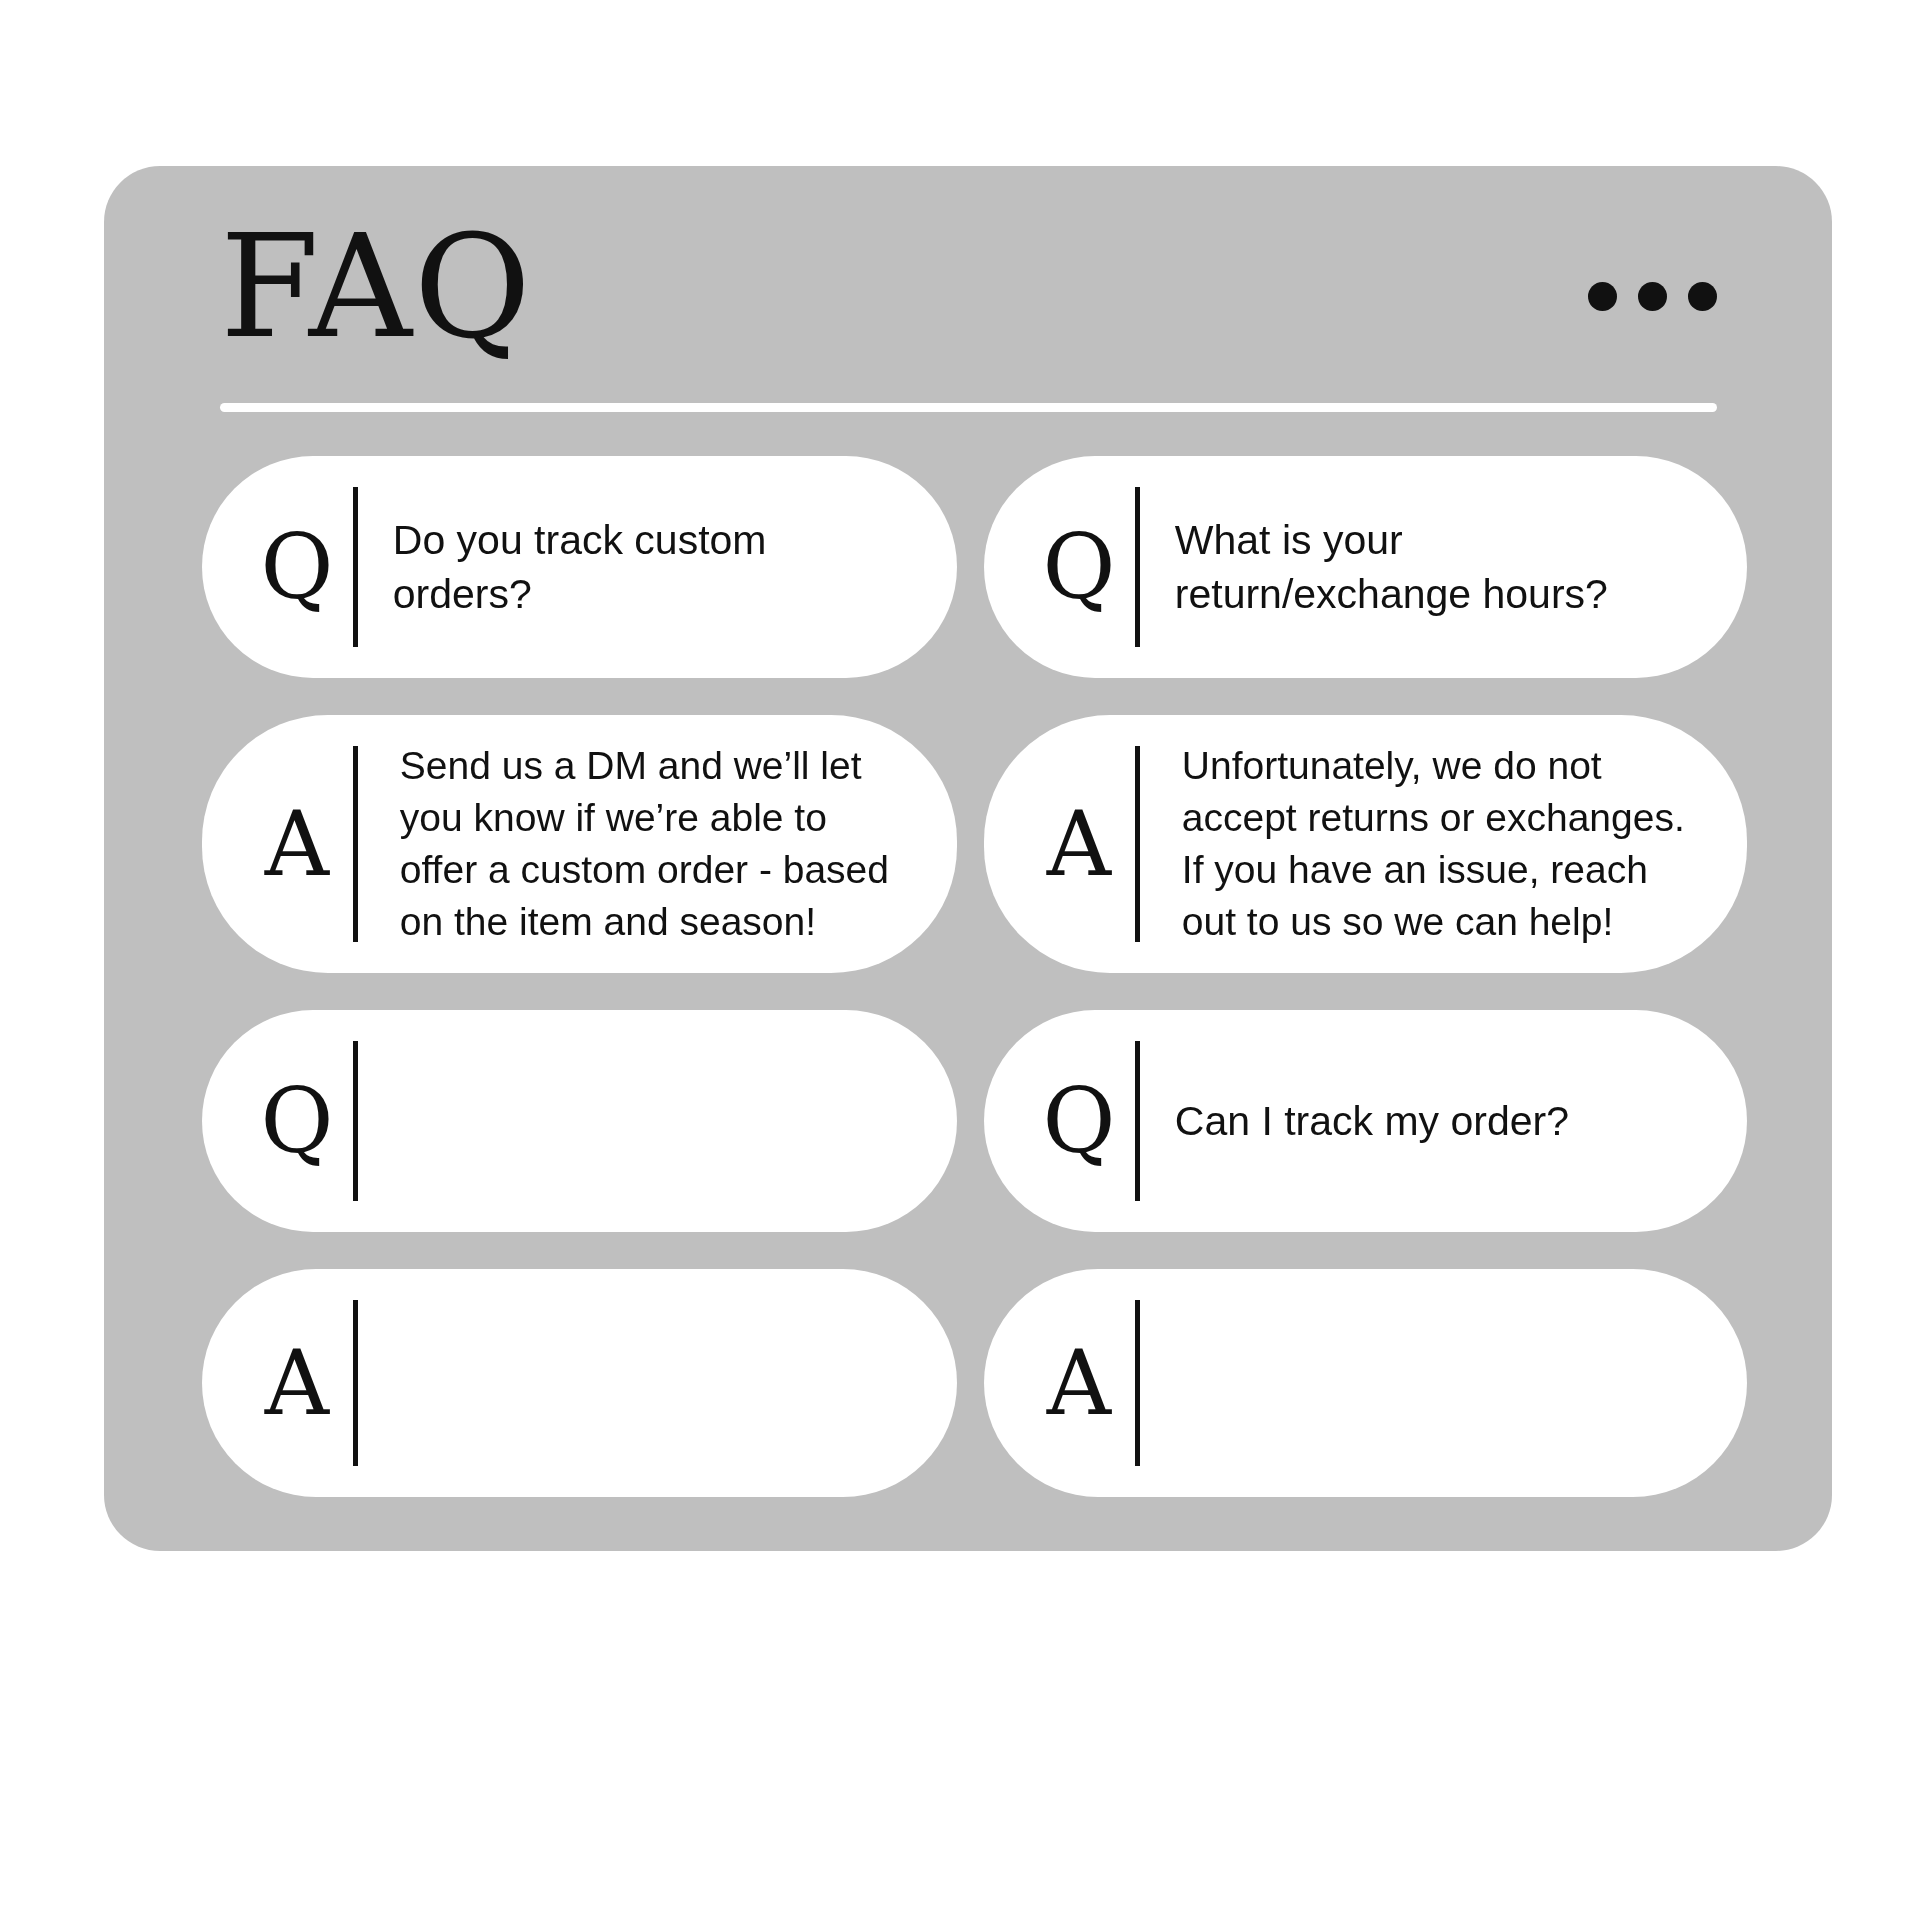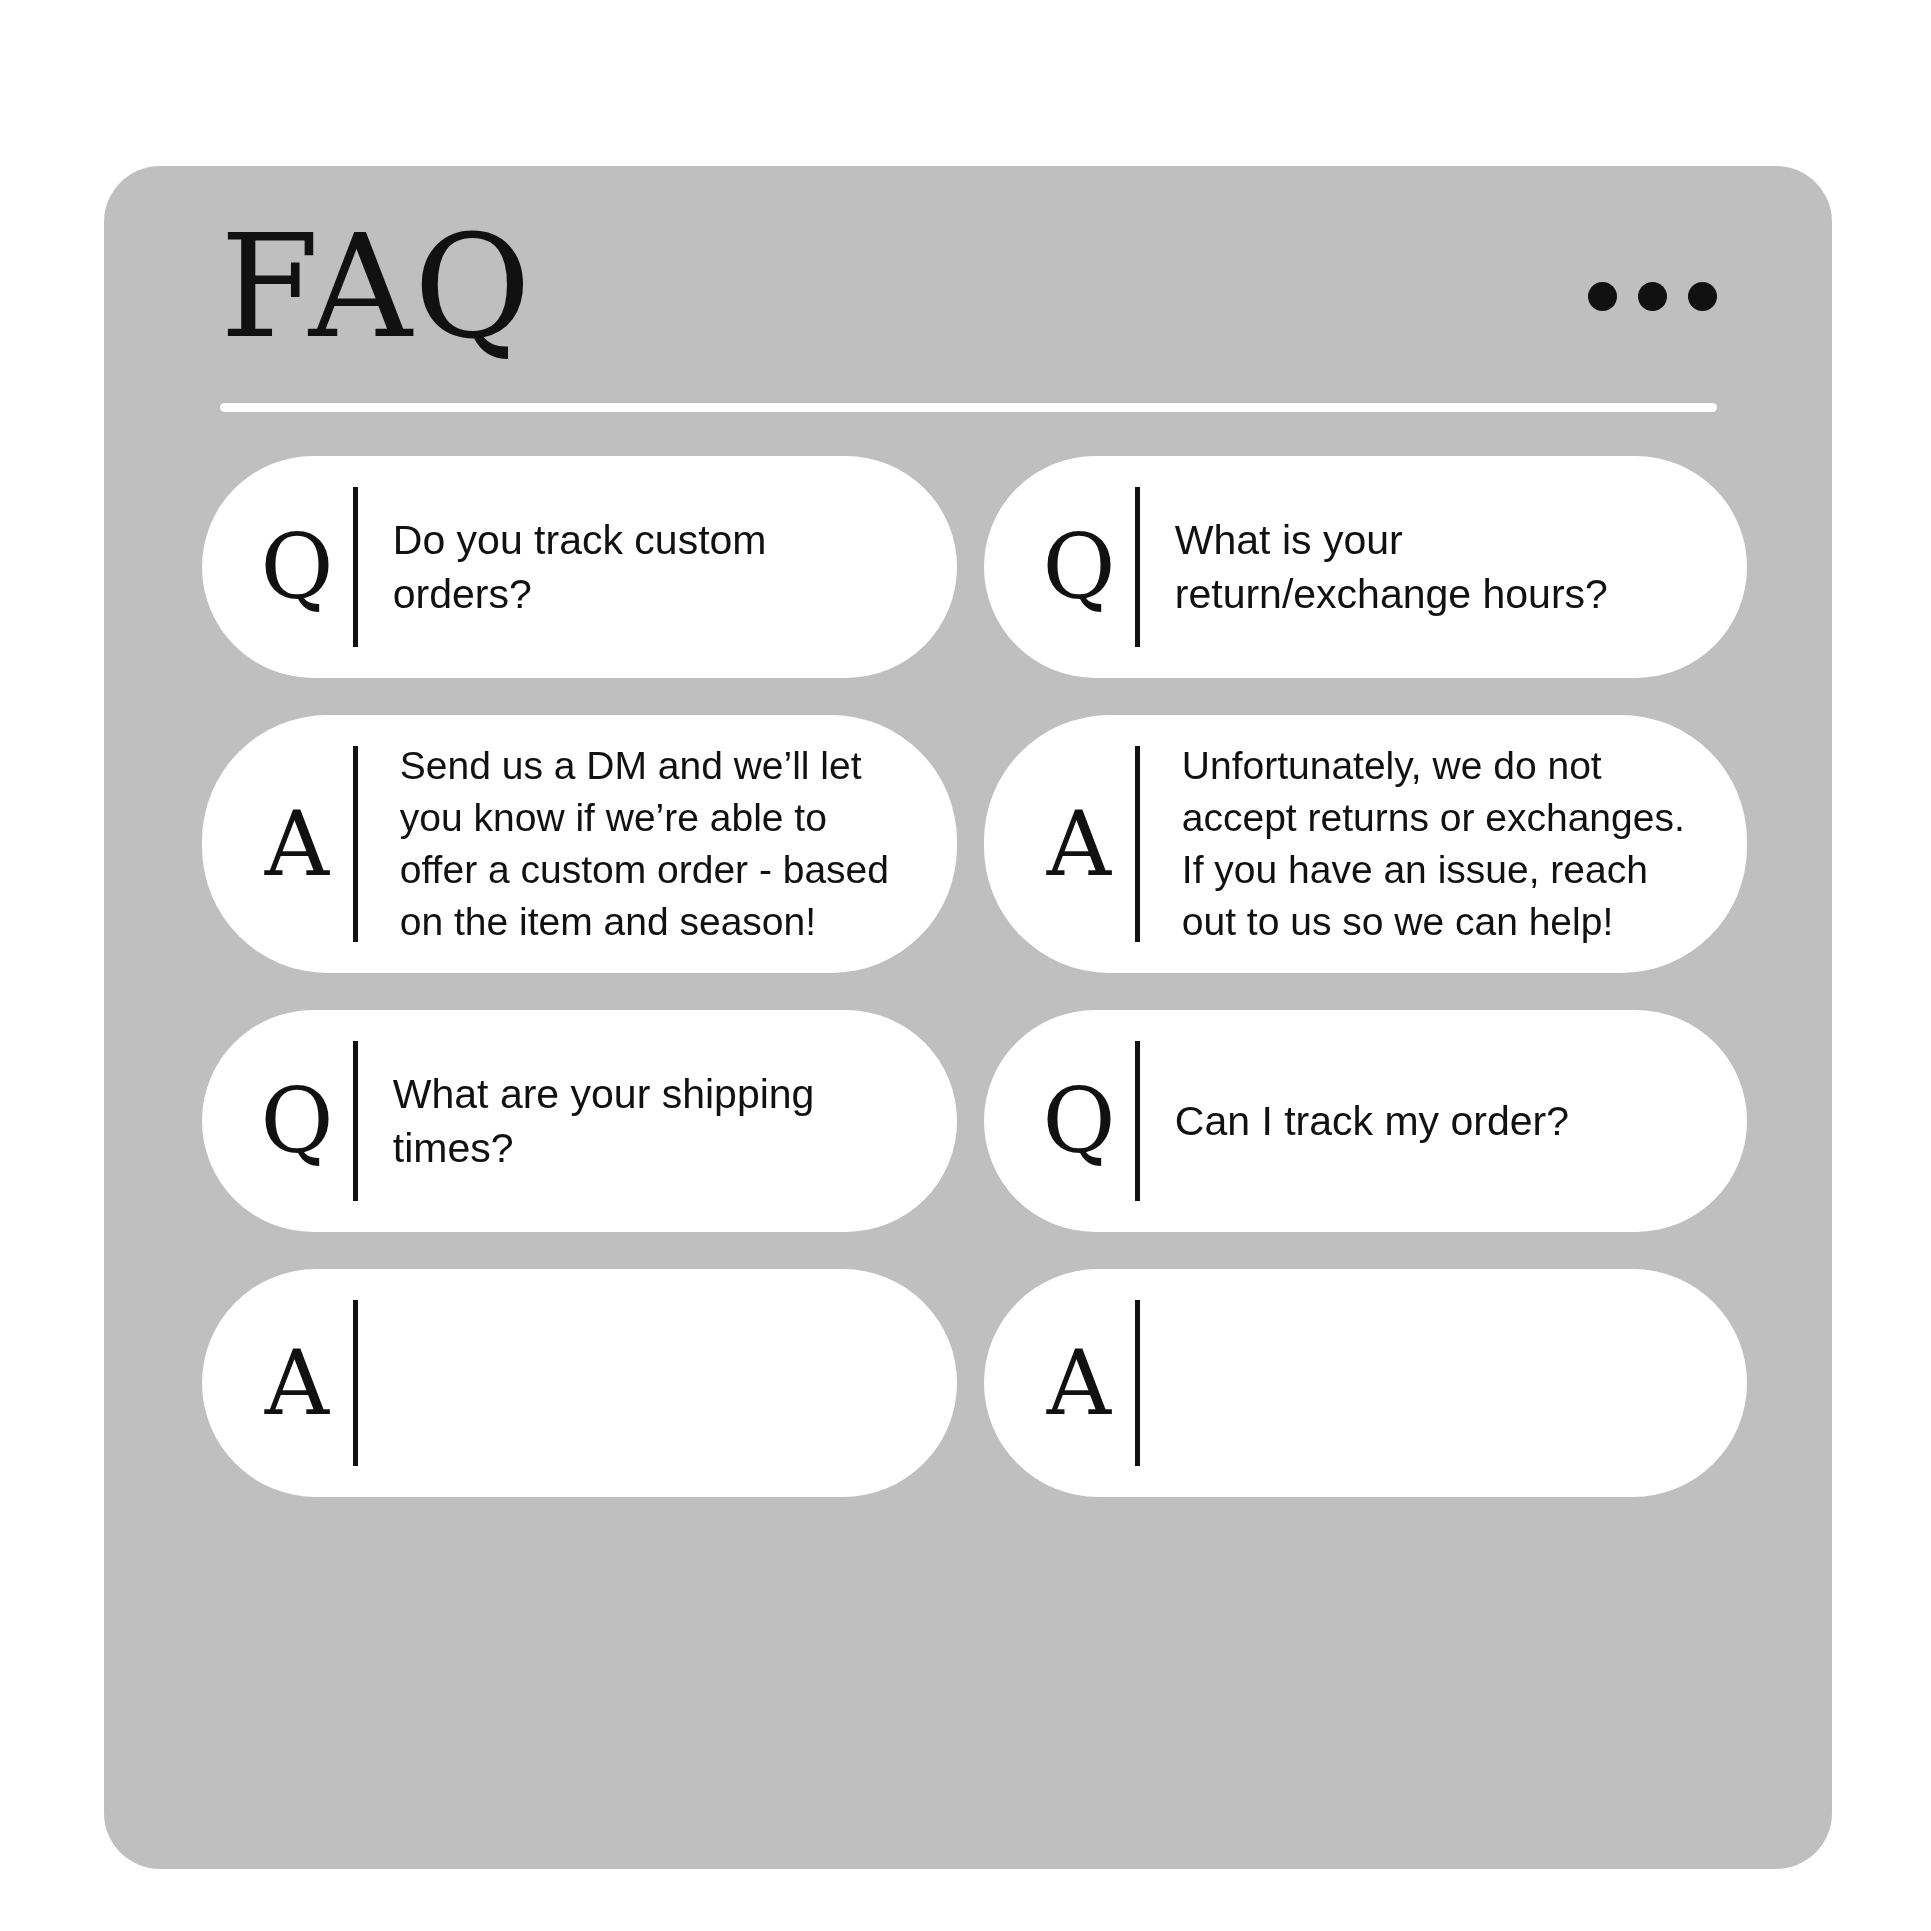--- a/index.html
+++ b/index.html
@@ -18,21 +18,21 @@
     width: 1931px;
     height: 1931px;
     background: #ffffff;
     box-sizing: border-box;
   }
   .card {
     position: absolute;
     left: 104px;
     top: 166px;
     width: 1728px;
-    height: 1703px;
+    height: 1385px;
     background: #bfbfbf;
     border-radius: 56px;
     box-sizing: border-box;
   }
   .header {
     position: absolute;
     left: 116px;
     top: 48px;
     width: 1497px;
     height: 193px;
@@ -172,21 +172,20 @@
             <div class="rule"></div>
             <div class="text">Unfortunately, we do not accept returns or exchanges. If you have an issue, reach out to us so we can help!</div>
           </div>
         </div>
       </div>
 
       <div class="row">
         <div class="bubble q">
           <div class="mark">Q</div>
           <div class="rule"></div>
-          <div class="text">What are your shipping times?</div>
         </div>
         <div class="right">
           <div class="bubble q">
             <div class="mark">Q</div>
             <div class="rule"></div>
             <div class="text">Can I track my order?</div>
           </div>
         </div>
       </div>
 

